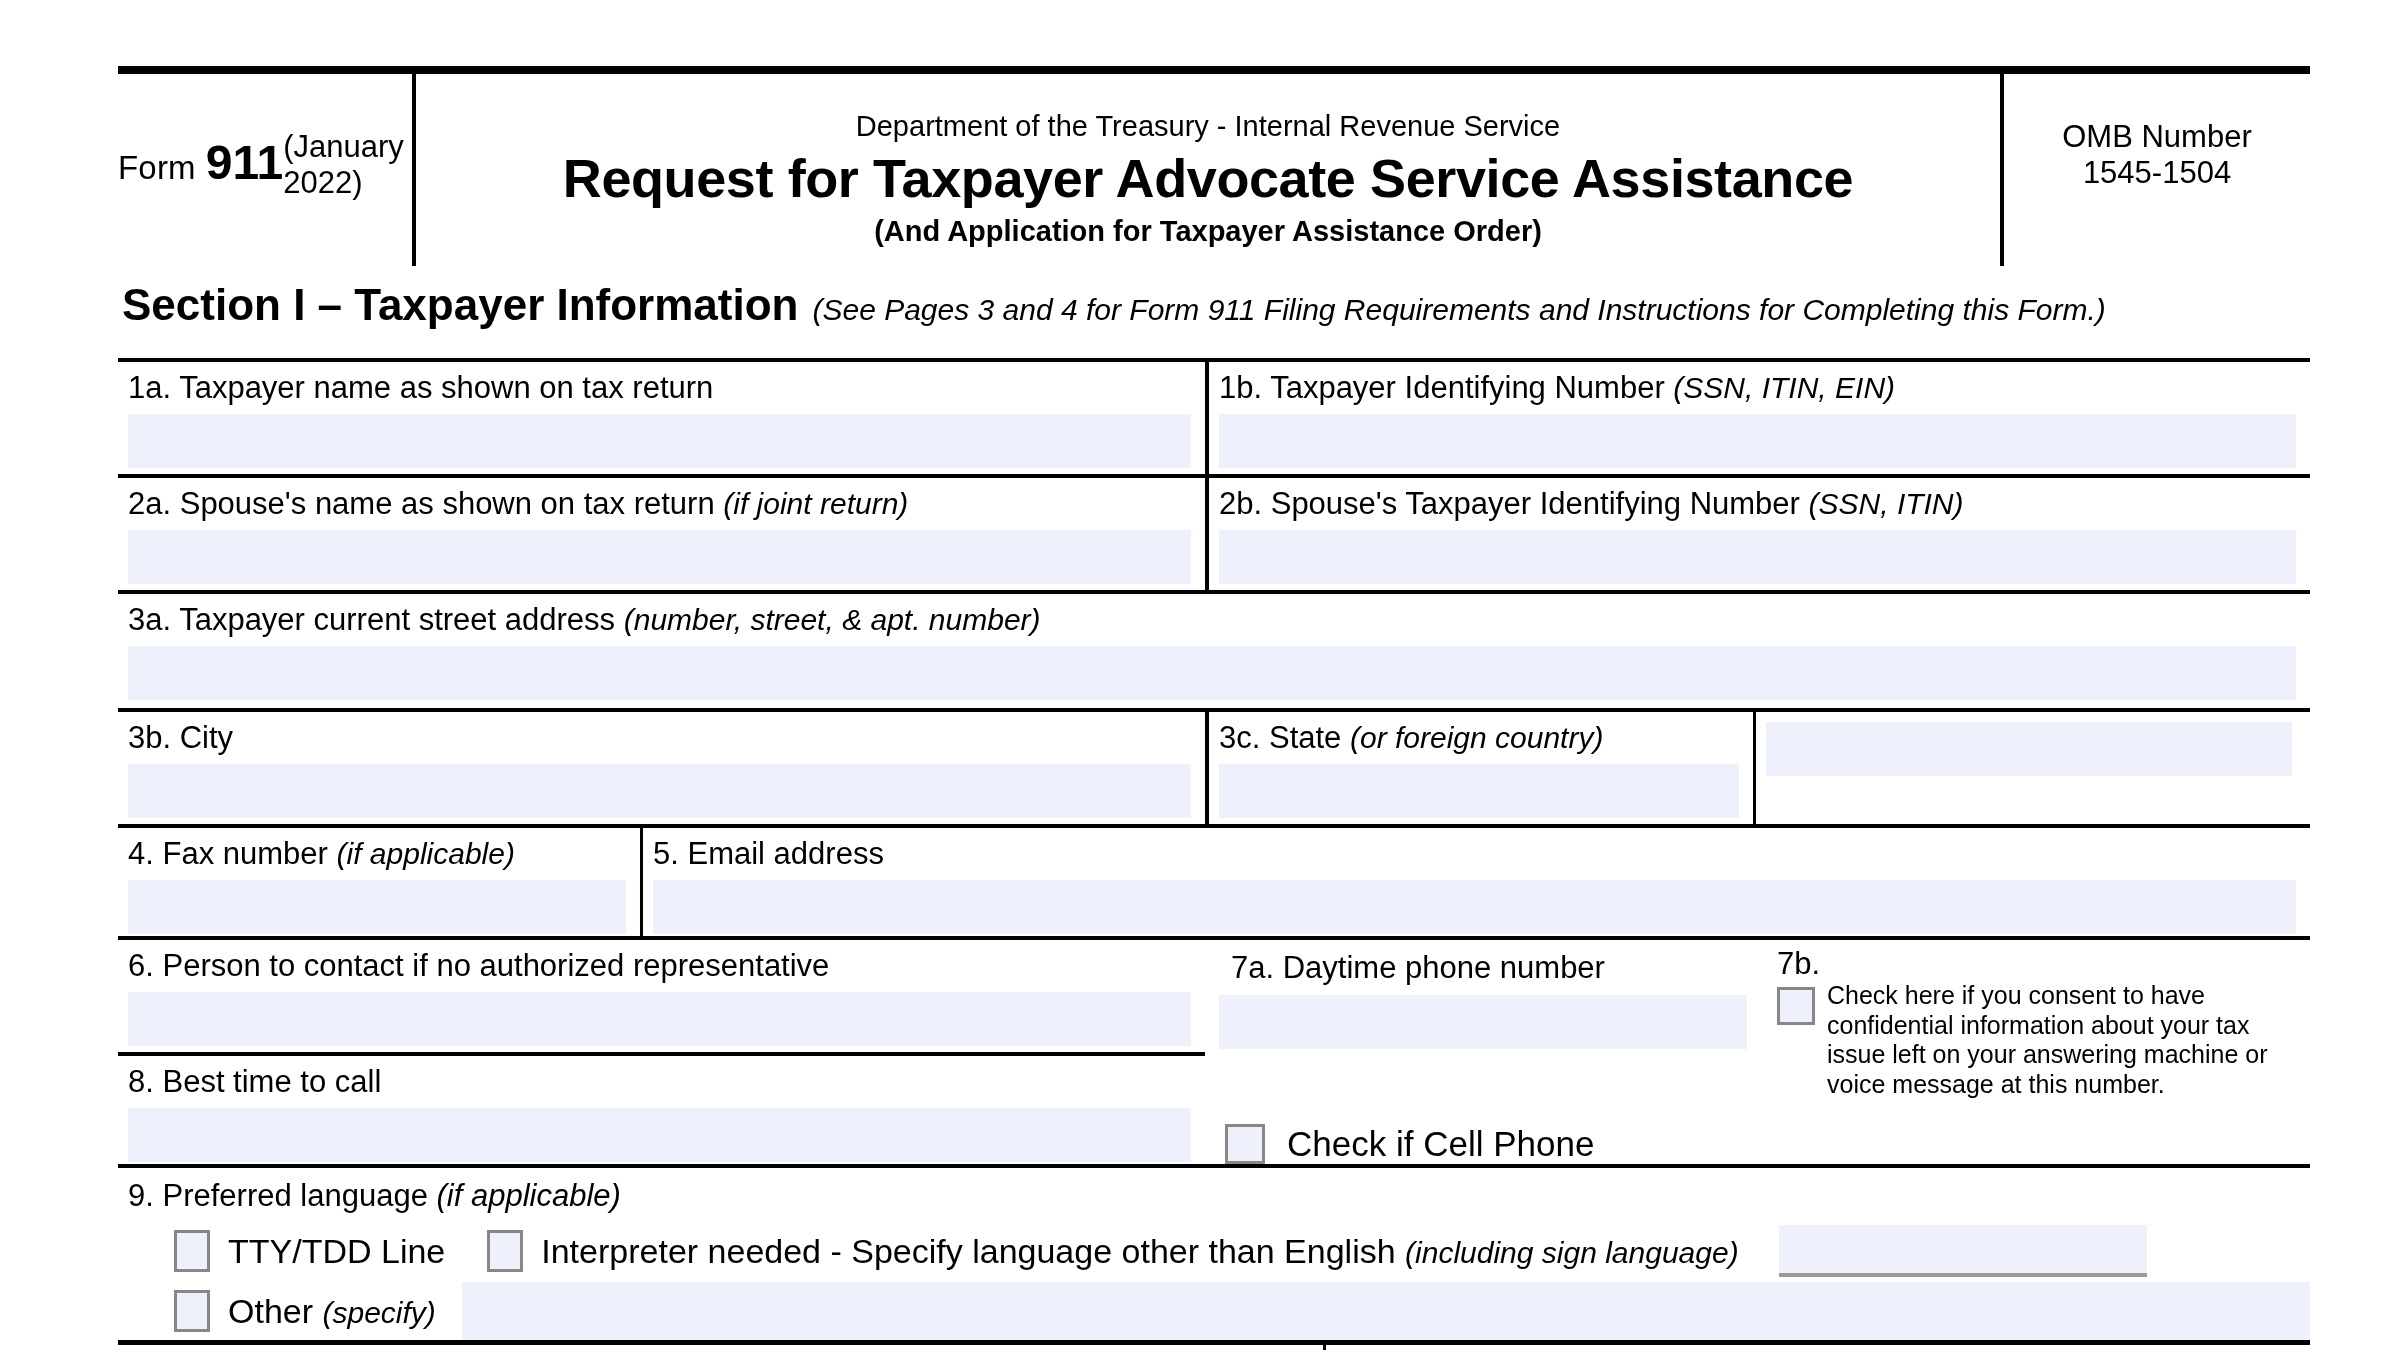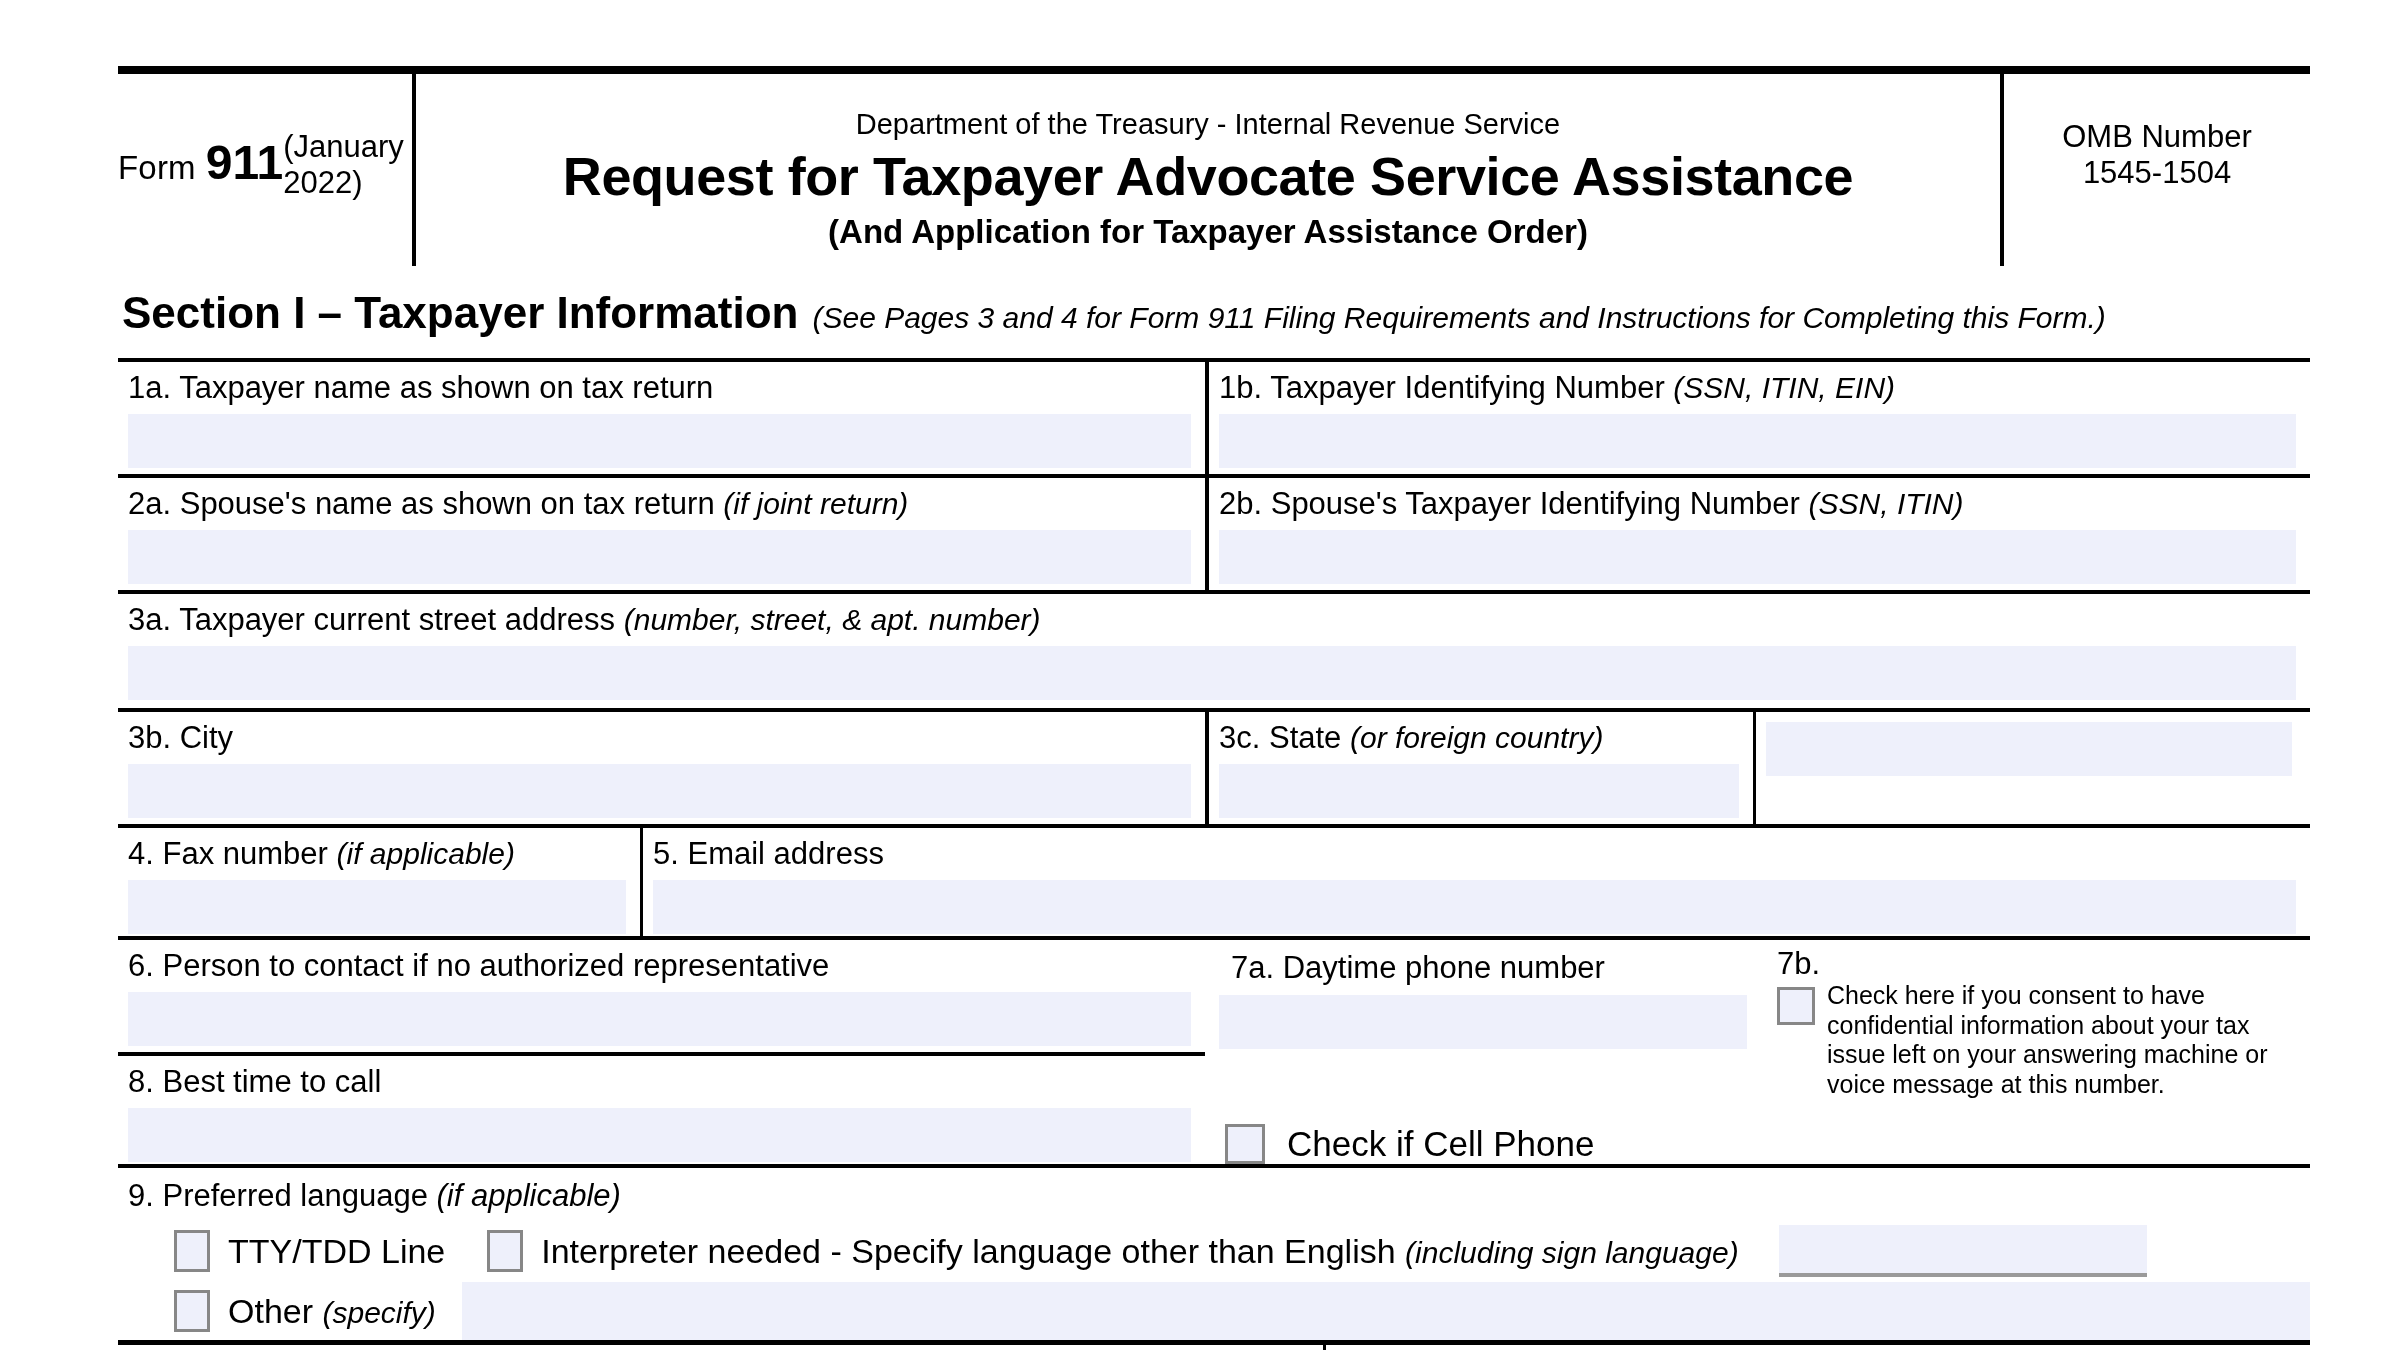--- a/index.html
+++ b/index.html
@@ -73,38 +73,38 @@
     justify-content: center;
     padding-top: 18px;
   }
   .hdr-dept { font-size: 29px; margin-bottom: 4px; }
   .hdr-title {
     font-size: 54px;
     font-weight: bold;
     letter-spacing: -0.4px;
     margin-bottom: 6px;
   }
-  .hdr-sub { font-size: 33px; font-weight: bold; }
+  .hdr-sub { font-size: 29px; font-weight: bold; }
 
   .hdr-right {
     width: 310px;
     border-left: 4px solid #000;
     display: flex;
     flex-direction: column;
     align-items: center;
     justify-content: center;
     padding-bottom: 30px;
   }
   .hdr-omb-l1 { font-size: 31px; }
   .hdr-omb-l2 { font-size: 31px; }
 
   
   .sec1 {
     position: absolute;
-    left: 122px; top: 288px;
+    left: 122px; top: 280px;
     width: 2190px;
     display: flex;
     align-items: baseline;
   }
   .sec1-title {
     font-size: 44px;
     font-weight: bold;
   }
   .sec1-note {
     font-size: 30px;

